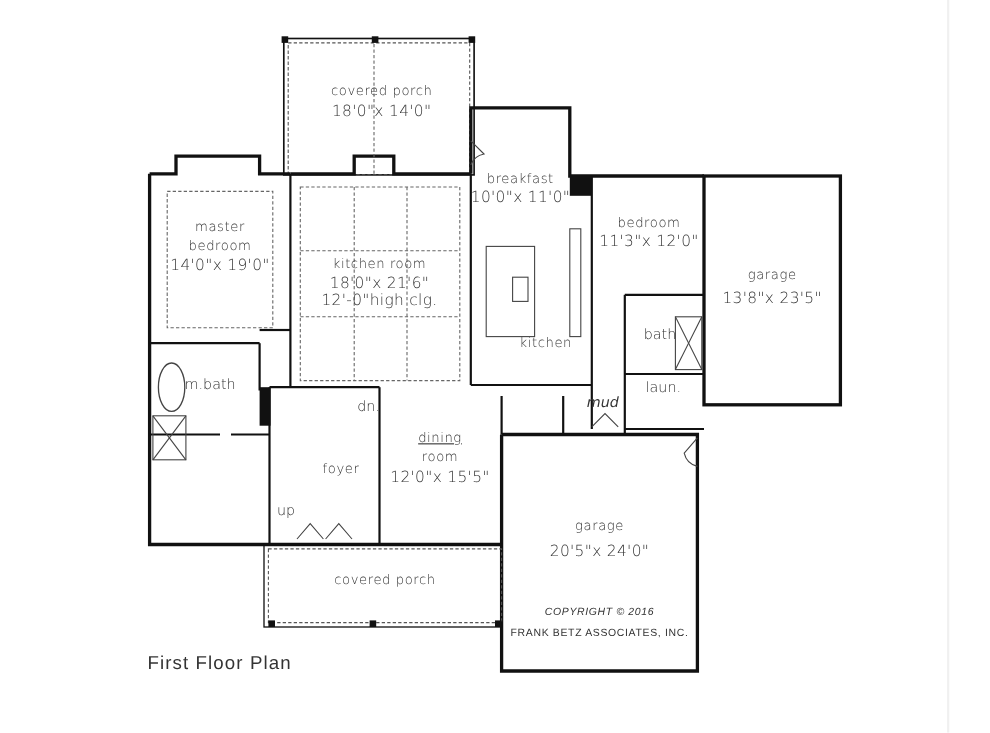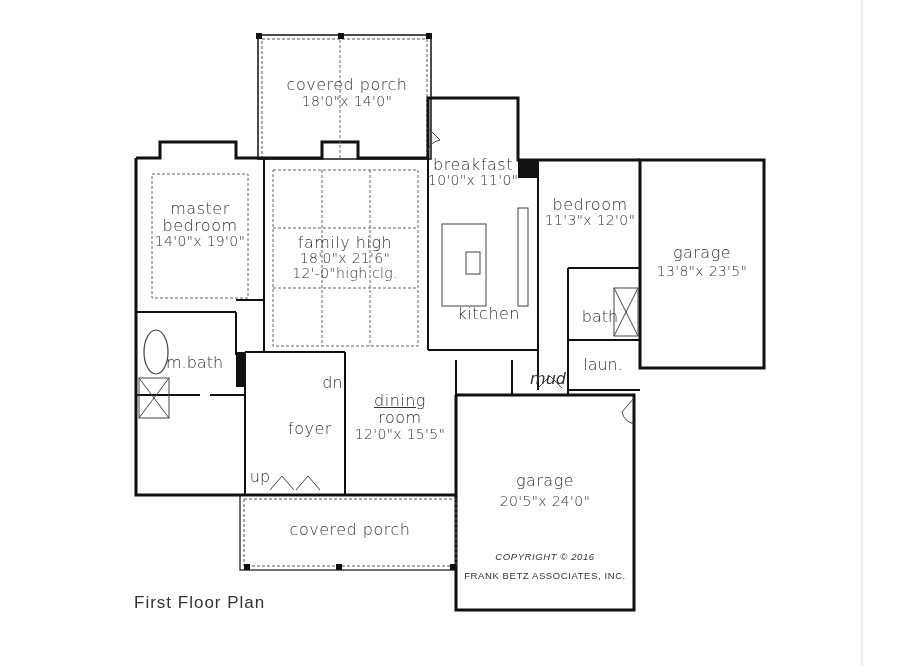--- a/index.html
+++ b/index.html
@@ -1,21 +1,21 @@
 <!DOCTYPE html>
 <html><head>
 <meta charset="utf-8">
 <style>
   html, body { margin:0; padding:0; background:#ffffff; }
   body { width:900px; height:666px; position:relative; overflow:hidden; font-family:"DejaVu Sans", sans-serif; }
   #plan { position:absolute; left:0; top:0; }
   .lbl { position:absolute; color:#333; font-family:"DejaVu Sans", sans-serif; font-weight:300; white-space:nowrap; text-align:center; line-height:1.1; }
-  .room { font-size:16px; letter-spacing:0.5px; }
+  .room { font-size:12px; letter-spacing:0.5px; }
   .dim { font-size:14px; letter-spacing:0.3px; }
-  .small { font-size:16px;margin-top:10px; }
+  .small { font-size:13px; }
   .copy { font-size:9.5px; letter-spacing:0.6px; font-family:"Liberation Sans", sans-serif; }
   .title { font-size:17px; font-family:Liberation Sans, sans-serif; letter-spacing:1px; }
   .edge-line { position:absolute; left:861px; top:0; width:2px; height:666px; background:#f0f0f0; }
 </style>
 </head>
 <body>
 
 <div class="edge-line"></div>
 
 <svg id="plan" width="900" height="666" viewBox="0 0 900 666">
@@ -107,21 +107,21 @@
 <div class="lbl room" style="left:272px;top:76px;width:150px;">covered porch</div>
 <div class="lbl dim" style="left:272px;top:94px;width:150px;">18'0"x 14'0"</div>
 
 <div class="lbl room" style="left:428px;top:156px;width:90px;">breakfast</div>
 <div class="lbl dim" style="left:428px;top:173px;width:90px;">10'0"x 11'0"</div>
 
 <div class="lbl room" style="left:150px;top:200px;width:100px;">master</div>
 <div class="lbl room" style="left:150px;top:217px;width:100px;">bedroom</div>
 <div class="lbl dim" style="left:150px;top:234px;width:100px;">14'0"x 19'0"</div>
 
-<div class="lbl room" style="left:275px;top:234px;width:140px;">family high</div>
+<div class="lbl room" style="left:275px;top:234px;width:140px;">kitchen room</div>
 <div class="lbl dim" style="left:275px;top:251px;width:140px;">18'0"x 21'6"</div>
 <div class="lbl dim" style="left:275px;top:266px;width:140px;">12'-0"high clg.</div>
 
 <div class="lbl room" style="left:540px;top:196px;width:100px;">bedroom</div>
 <div class="lbl dim" style="left:540px;top:213px;width:100px;">11'3"x 12'0"</div>
 
 <div class="lbl room" style="left:642px;top:244px;width:120px;">garage</div>
 <div class="lbl dim" style="left:642px;top:264px;width:120px;">13'8"x 23'5"</div>
 
 <div class="lbl room" style="left:440px;top:305px;width:80px;text-align:right;">kitchen</div>

